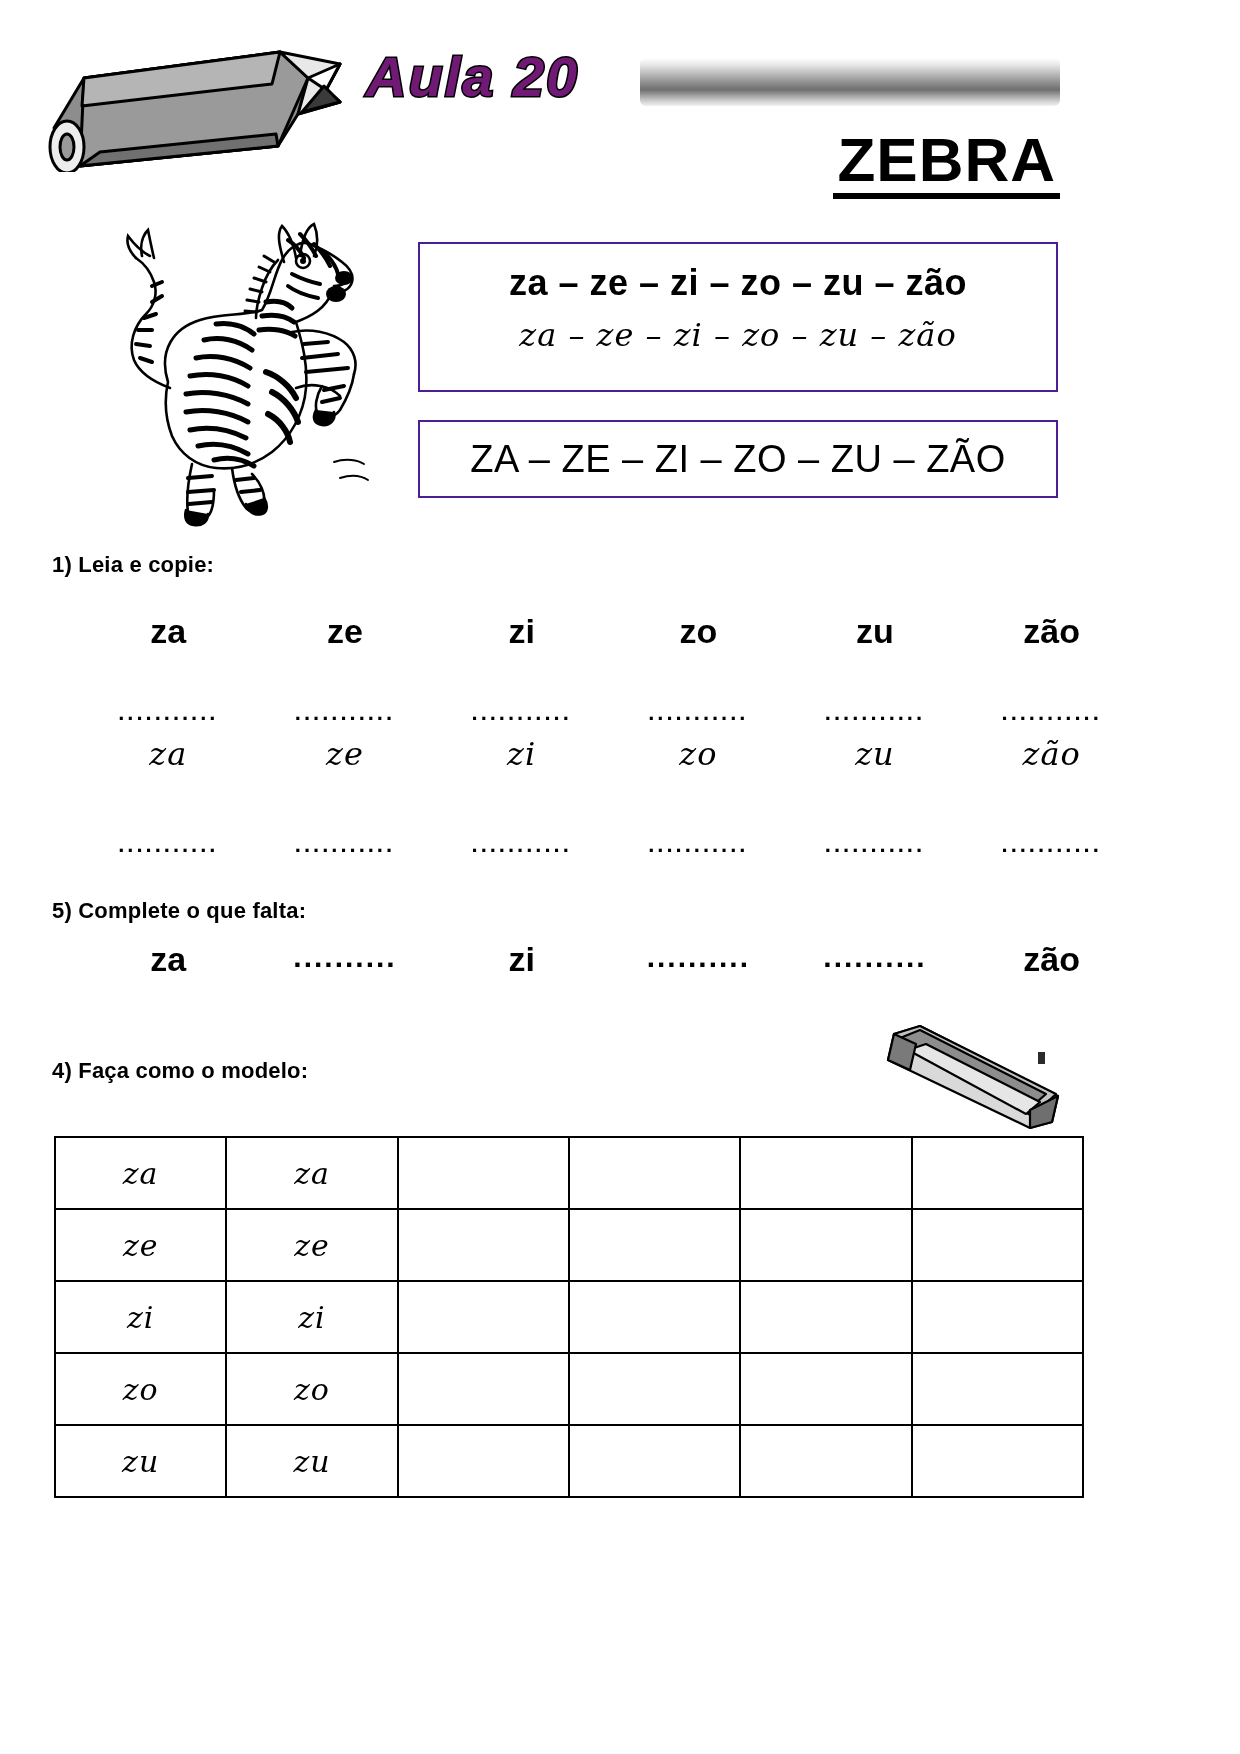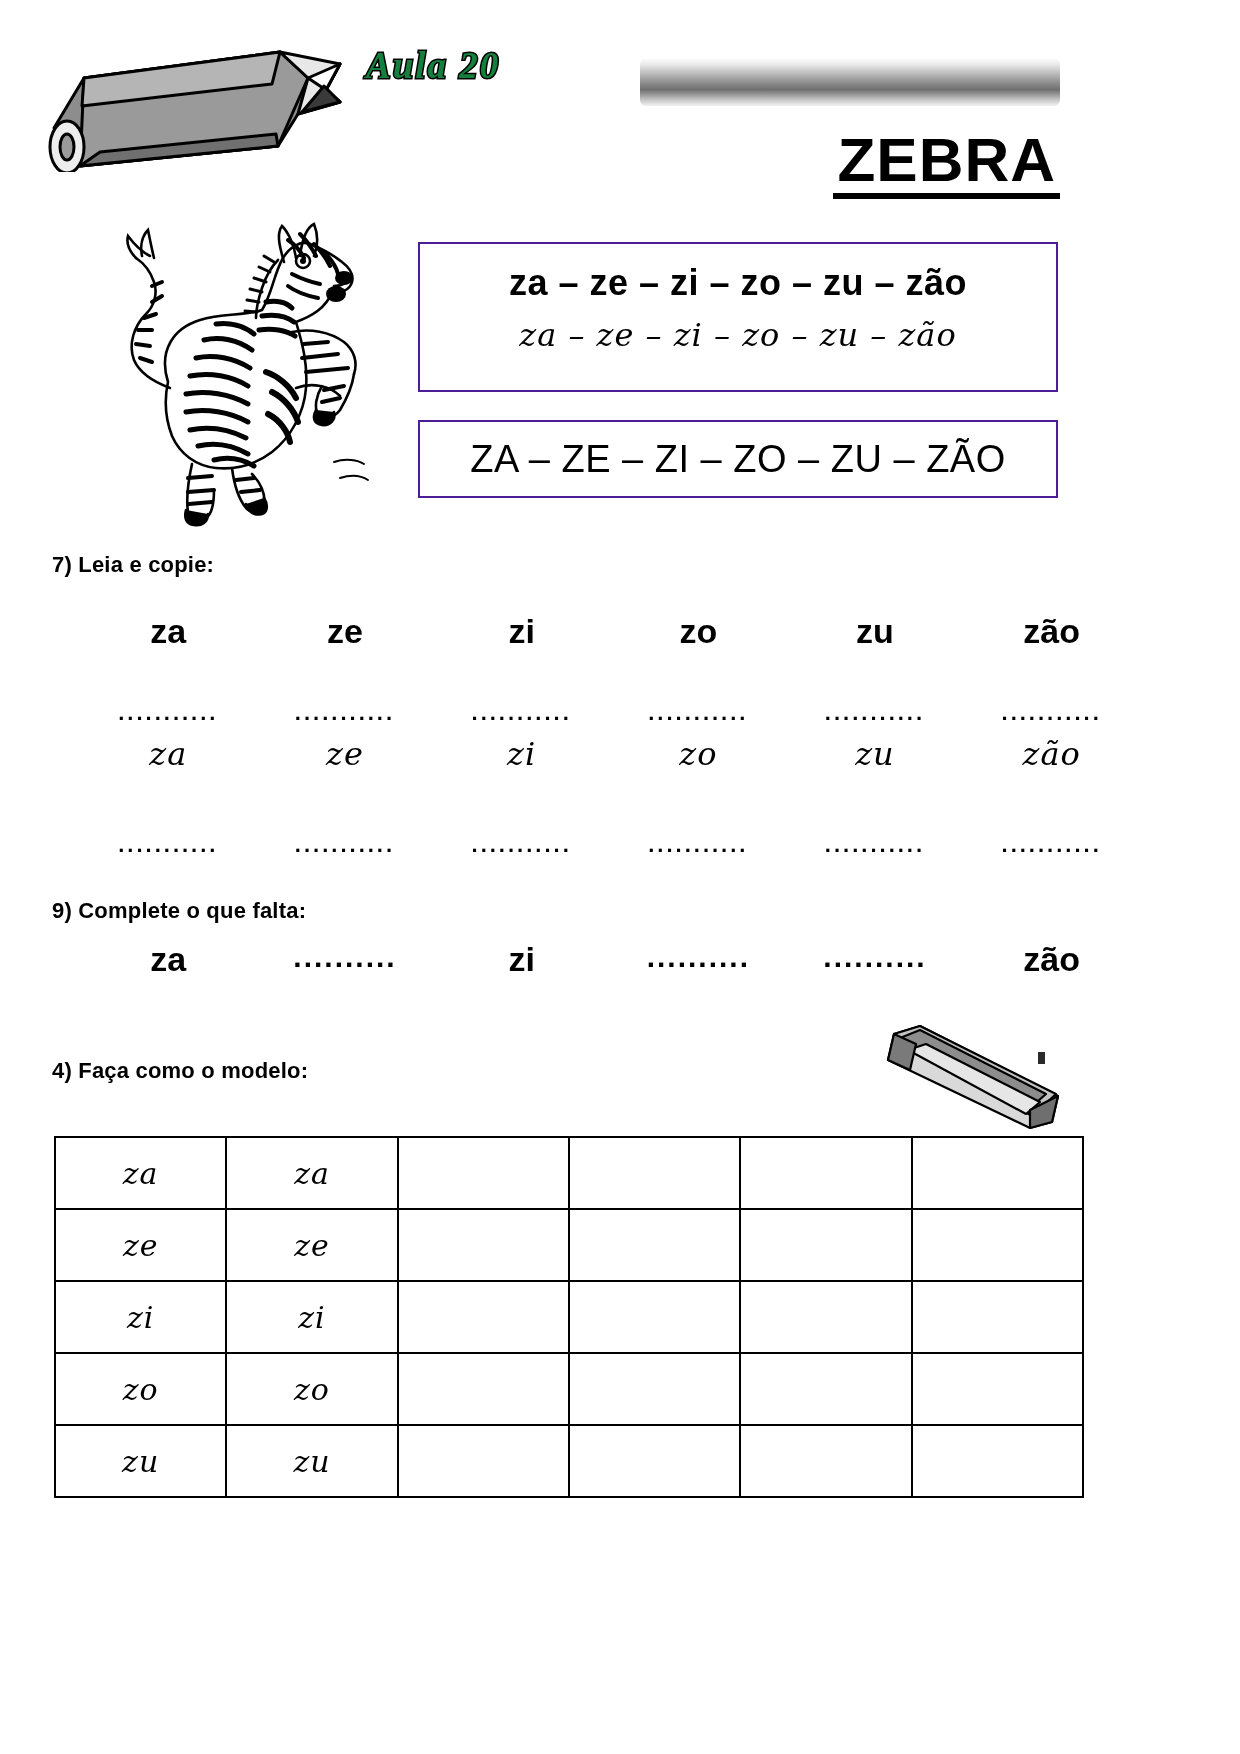--- a/index.html
+++ b/index.html
@@ -17,24 +17,24 @@
   .header { position:absolute; left:0; top:0; width:1240px; height:215px; }
 
   .big-pencil { position:absolute; left:40px; top:42px; width:330px; height:130px; }
   .gray-bar {
     position:absolute; left:640px; top:58px; width:420px; height:48px;
     border-radius:6px;
     background:linear-gradient(to bottom,#ffffff 0%,#e8e8e8 14%,#8d8d8d 52%,#6f6f6f 66%,#c9c9c9 88%,#f2f2f2 100%);
   }
   .aula-title {
     position:absolute; left:366px; top:44px;
-    font-family:Liberation Serif, serif;
-    font-size:37px; font-weight:bold; font-style:italic;
+    font-family:Liberation Sans, sans-serif;
+    font-size:56px; font-weight:bold; font-style:italic;
     letter-spacing:2px;
-    color:#15803d;
+    color:#701a75;
     -webkit-text-stroke:3px #000;
     paint-order:stroke fill;
     white-space:nowrap;
   }
   .word-title {
     position:absolute; right:180px; top:128px;
     font-size:62px; font-weight:bold;
     letter-spacing:1px;
     border-bottom:6px solid #000;
     padding:0 4px 2px 4px;
@@ -266,21 +266,21 @@
 
 <div class="syl-box" id="box-lower">
   <div class="row-print">za – ze – zi – zo – zu – zão</div>
   <div class="row-cursive">za – ze – zi – zo – zu – zão</div>
 </div>
 
 <div class="syl-box" id="box-upper">
   <div class="row-caps">ZA – ZE – ZI – ZO – ZU – ZÃO</div>
 </div>
 
-<div class="q-label" id="q1">7) Leia e copie:</div>
+<div class="q-label" id="q1">1) Leia e copie:</div>
 
 <div class="syl-grid" id="ex1-print">
   <span>za</span>
   <span>ze</span>
   <span>zi</span>
   <span>zo</span>
   <span>zu</span>
   <span>zão</span>
 </div>
 
@@ -304,21 +304,21 @@
 
 <div class="syl-grid" id="ex1-dots2">
   <span class="dots">...........</span>
   <span class="dots">...........</span>
   <span class="dots">...........</span>
   <span class="dots">...........</span>
   <span class="dots">...........</span>
   <span class="dots">...........</span>
 </div>
 
-<div class="q-label" id="q2">9) Complete o que falta:</div>
+<div class="q-label" id="q2">5) Complete o que falta:</div>
 
 <div class="syl-grid" id="ex2-row">
   <span>za</span>
   <span class="blank-dots">..........</span>
   <span>zi</span>
   <span class="blank-dots">..........</span>
   <span class="blank-dots">..........</span>
   <span>zão</span>
 </div>
 

